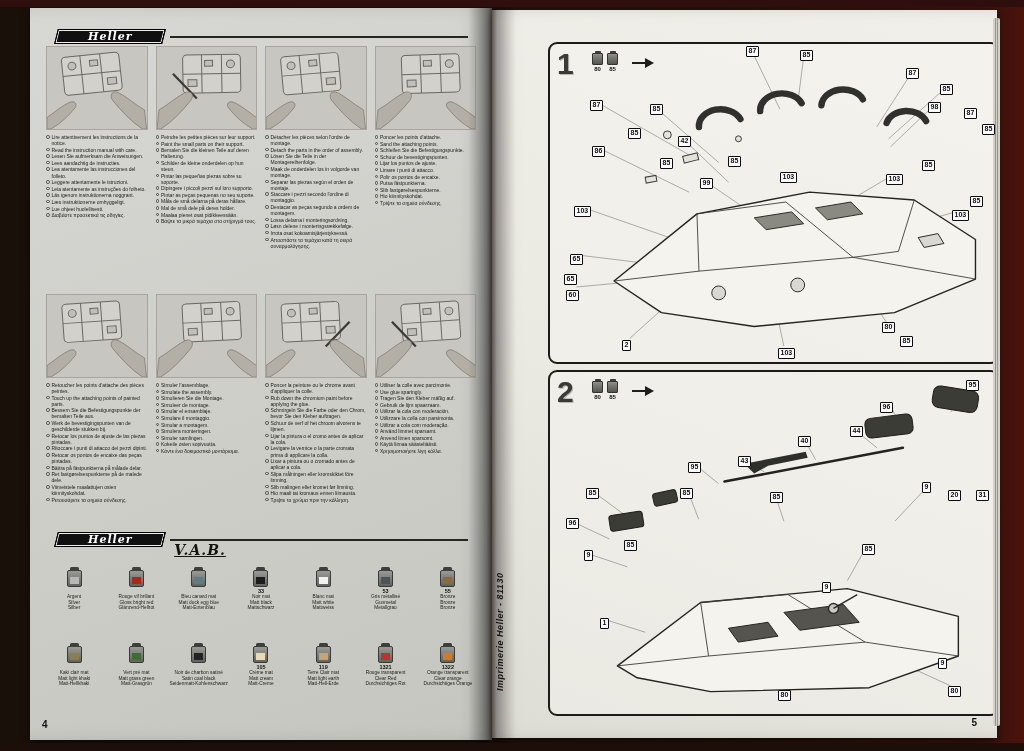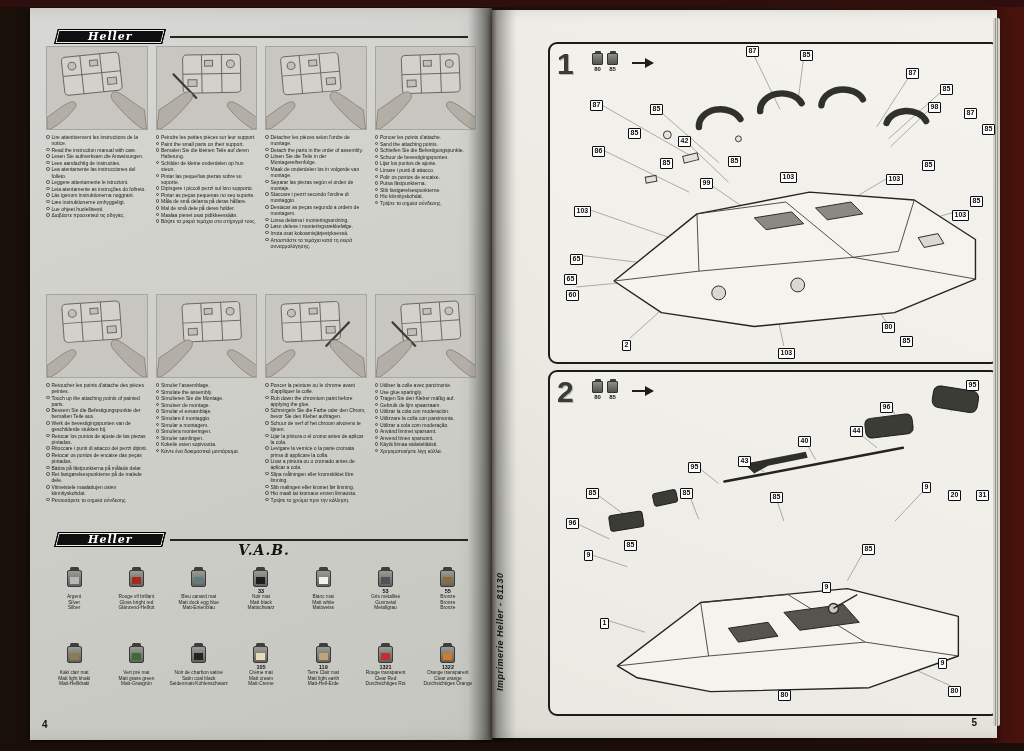--- a/index.html
+++ b/index.html
@@ -32,22 +32,22 @@
   .prow{position:absolute;left:16px;width:430px;display:grid;grid-template-columns:repeat(4,1fr);gap:8px;}
   #row1{top:38px;}
   #row2{top:286px;}
   .panel{display:flex;flex-direction:column;}
   .illus{height:84px;background:#c7c6c0;border:0.5px solid #a7a59e;overflow:hidden;}
   .illus svg{width:100%;height:100%;display:block;}
   .lines{margin-top:4px;height:146px;overflow:hidden;font-size:5px;line-height:6.1px;color:#20201c;}
   .tline{display:flex;gap:2px;margin-bottom:0.5px;}
   .dot{flex:0 0 auto;width:3.5px;height:3.5px;border:0.7px solid #4c4c46;border-radius:50%;margin-top:1px;}
 
-  .vab{position:absolute;left:80px;top:534px;width:180px;text-align:right;
-       font:italic 700 14px "DejaVu Serif",serif;color:#14140f;letter-spacing:1px;}
+  .vab{position:absolute;left:80px;top:534px;width:180px;text-align:center;
+       font:italic 700 14px "DejaVu Serif",serif;text-decoration:underline;color:#14140f;letter-spacing:1px;}
   .paint-row{position:absolute;left:14px;width:434px;display:grid;grid-template-columns:repeat(7,1fr);gap:2px;text-align:center;}
   .paint-row.pr1{top:558px;}
   .paint-row.pr2{top:634px;}
   .paint-item{overflow:hidden;height:74px;}
   .pot{width:15px;height:17px;margin:4px auto 1px auto;position:relative;border-radius:2px;
        background:linear-gradient(#9a9a96,#62625e);border:0.6px solid #3a3a36;}
   .pot::before{content:"";position:absolute;top:-4px;left:2px;right:2px;height:4px;background:#3e3e3a;border-radius:1.5px;}
   .pot::after{content:"";position:absolute;bottom:2px;left:2px;right:2px;height:7px;background:var(--c,#888);}
   .pnum{font:700 5.5px "Liberation Sans",sans-serif;height:6px;color:#15150f;}
   .pnames{font-size:4.8px;line-height:5.6px;color:#23231d;}

